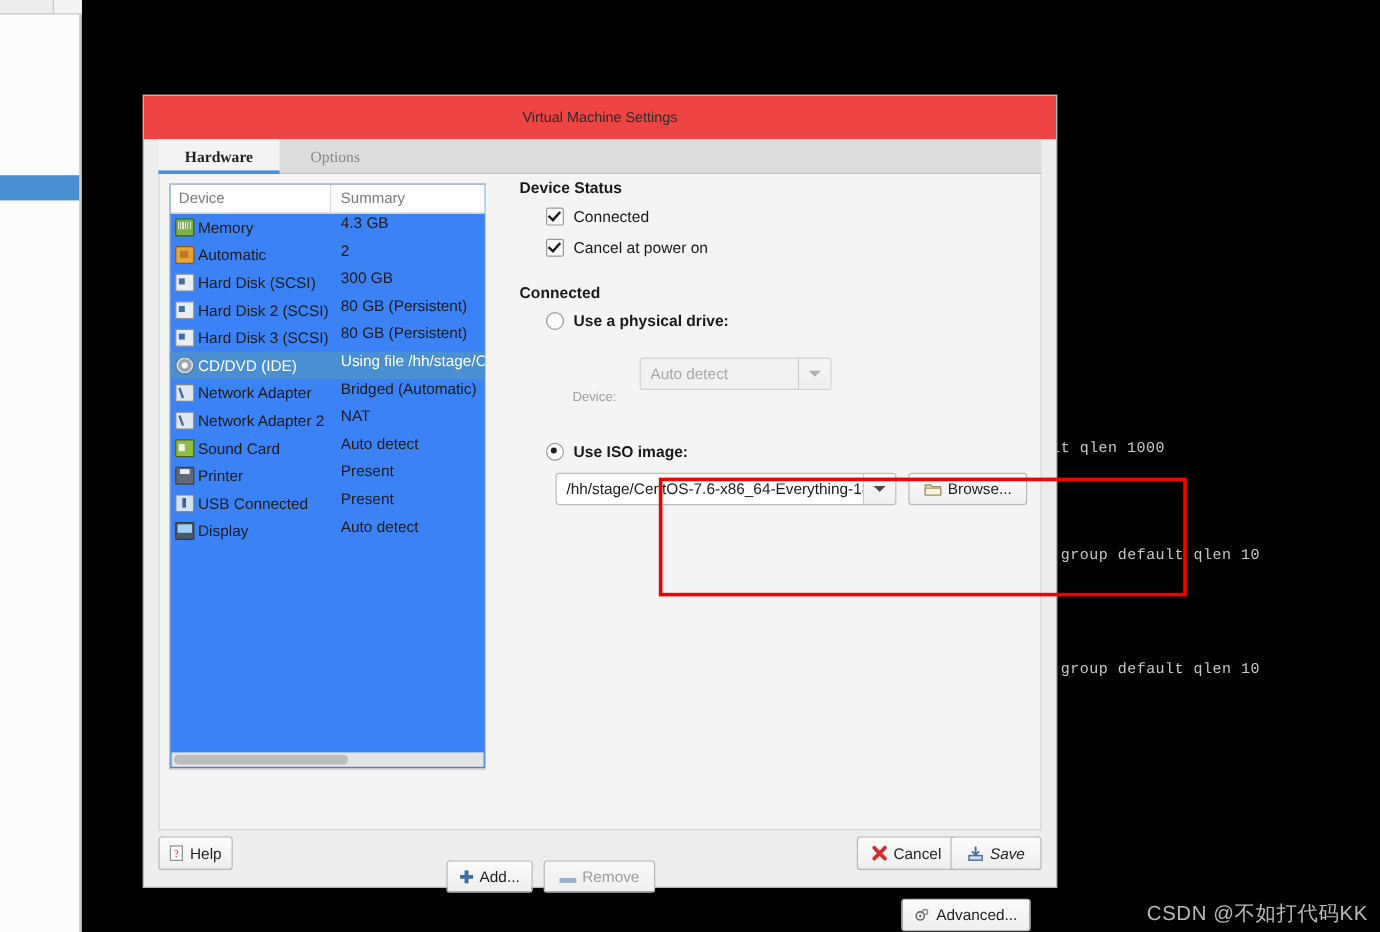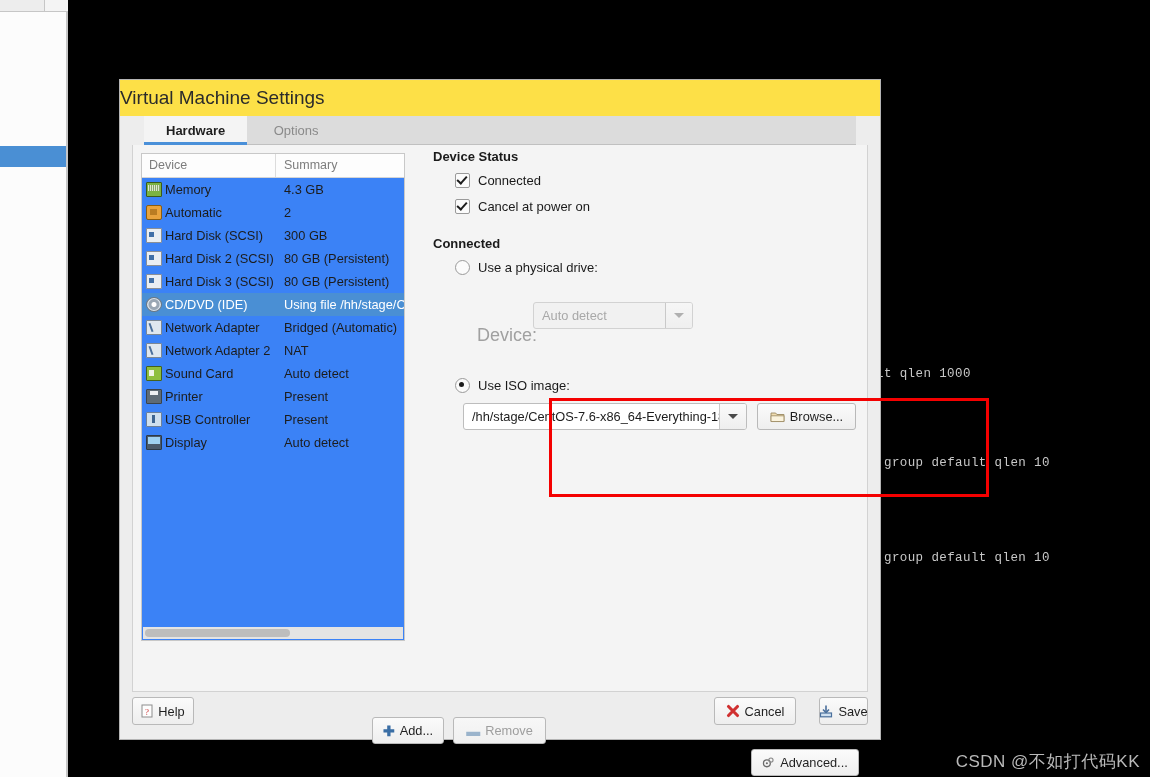--- a/index.html
+++ b/index.html
@@ -65,34 +65,35 @@
     position: absolute;
     left: 119px; top: 79px;
     width: 762px; height: 661px;
     background: #ededed;
     border: 1px solid #b4b4b4;
     box-sizing: border-box;
   }
   .dialog-title {
     height: 36px;
     line-height: 36px;
-    text-align: left;
-    font-size: 19px;
+    text-align: center;
+    font-size: 12px;
     color: #2b2b2b;
-    background: #fde047;
+    background: #ef4444;
   }
 
   
   .tabbar {
     position: relative;
     height: 29px;
-    margin: 0 24px;
+    margin: 0 12px;
     background: #dcdcdc;
     border-bottom: 1px solid #c0c0c0;
     box-sizing: border-box;
+    font-family: Liberation Serif, serif;
   }
   .tab {
     position: relative;
     display: inline-block;
     height: 29px;
     line-height: 29px;
     padding: 0 22px;
     font-size: 13px;
     color: #8a8a8a;
     box-sizing: border-box;
@@ -139,21 +140,20 @@
     background: #fdfdfd;
     font-size: 12.5px;
     color: #7d7d7d;
   }
   .dl-header .col-dev { width: 134px; padding-left: 7px; line-height: 23px; box-sizing: border-box; border-right: 1px solid #dcdcdc; }
   .dl-header .col-sum { flex: 1; padding-left: 8px; line-height: 23px; }
 
   .dl-row {
     display: flex;
     height: 23px;
-    align-items: center;
     font-size: 12.8px;
     color: #1c1c1c;
     cursor: default;
   }
   .dl-row.selected { background: #4a8fd4; color: #ffffff; }
   .dl-row .cell-dev {
     width: 134px; box-sizing: border-box;
     padding-left: 4px;
     display: flex; align-items: center; gap: 3px;
     white-space: nowrap; overflow: hidden;
@@ -236,39 +236,39 @@
   .chkbox.checked::after {
     content: "";
     position: absolute; left: 3px; top: 0px;
     width: 4px; height: 8px;
     border: solid #1d1d1d;
     border-width: 0 2px 2px 0;
     transform: rotate(42deg);
   }
   .chk-label { font-size: 13px; color: #1a1a1a; }
 
-  .radio-row { display: flex; align-items: center; gap: 8px; margin-left: 22px; }
+  .radio-row { display: flex; align-items: center; gap: 8px; margin-left: 22px; font-weight: bold; }
   .radio {
     width: 13px; height: 13px; flex: none;
     border: 1px solid #9a9a9a;
     border-radius: 50%;
     background: #fbfbfb;
     position: relative;
   }
   .radio.selected::after {
     content: "";
     position: absolute; left: 3px; top: 3px;
     width: 5px; height: 5px;
     border-radius: 50%;
     background: #1d1d1d;
   }
   .radio-label { font-size: 13px; color: #1a1a1a; }
 
   .field-row { display: flex; align-items: center; gap: 8px; margin-left: 44px; margin-top: 10px; }
-  .field-caption { font-size: 18px; color: #a0a0a0; width: 48px; margin-top: 40px; }
+  .field-caption { font-size: 11px; color: #a0a0a0; width: 48px; margin-top: 40px; }
 
   .combo {
     display: flex; align-items: stretch;
     border: 1px solid #bdbdbd;
     border-radius: 3px;
     background: #fff;
     box-sizing: border-box;
     height: 27px;
   }
   .combo.disabled { background: #f1f1f1; border-color: #d2d2d2; }
@@ -306,21 +306,21 @@
     pointer-events: none;
   }
 
   .iso-row { display: flex; align-items: center; gap: 10px; margin-left: 30px; margin-top: 10px; }
   .folder-ico { width: 15px; height: 12px; flex: none; }
 
   
   .footer { position: absolute; left: 0; right: 0; bottom: 0; height: 54px; }
   .btn-help { position: absolute; left: 12px; top: 12px; width: 62px; height: 28px; }
   .btn-cancel { position: absolute; right: 84px; top: 12px; width: 82px; height: 28px; }
-  .btn-save { position: absolute; right: 12px; top: 12px; width: 49px; height: 28px; }
+  .btn-save { position: absolute; right: 12px; top: 12px; width: 76px; height: 28px; font-style: italic; }
   .help-ico { width: 12px; height: 14px; flex: none; }
   .x-ico { width: 14px; height: 14px; flex: none; }
   .save-ico { width: 14px; height: 14px; flex: none; }
 </style>
 </head>
 <body>
 
 <div id="root">
 
   <div>
@@ -420,21 +420,21 @@
             <div class="dl-row">
               <div class="cell-dev">
                 <span class="dico printer"></span>
                 <span>Printer</span>
               </div>
               <div class="cell-sum">Present</div>
             </div>
             <div class="dl-row">
               <div class="cell-dev">
                 <span class="dico usb"></span>
-                <span>USB Controller</span>
+                <span>USB Connected</span>
               </div>
               <div class="cell-sum">Present</div>
             </div>
             <div class="dl-row">
               <div class="cell-dev">
                 <span class="dico display"></span>
                 <span>Display</span>
               </div>
               <div class="cell-sum">Auto detect</div>
             </div>

